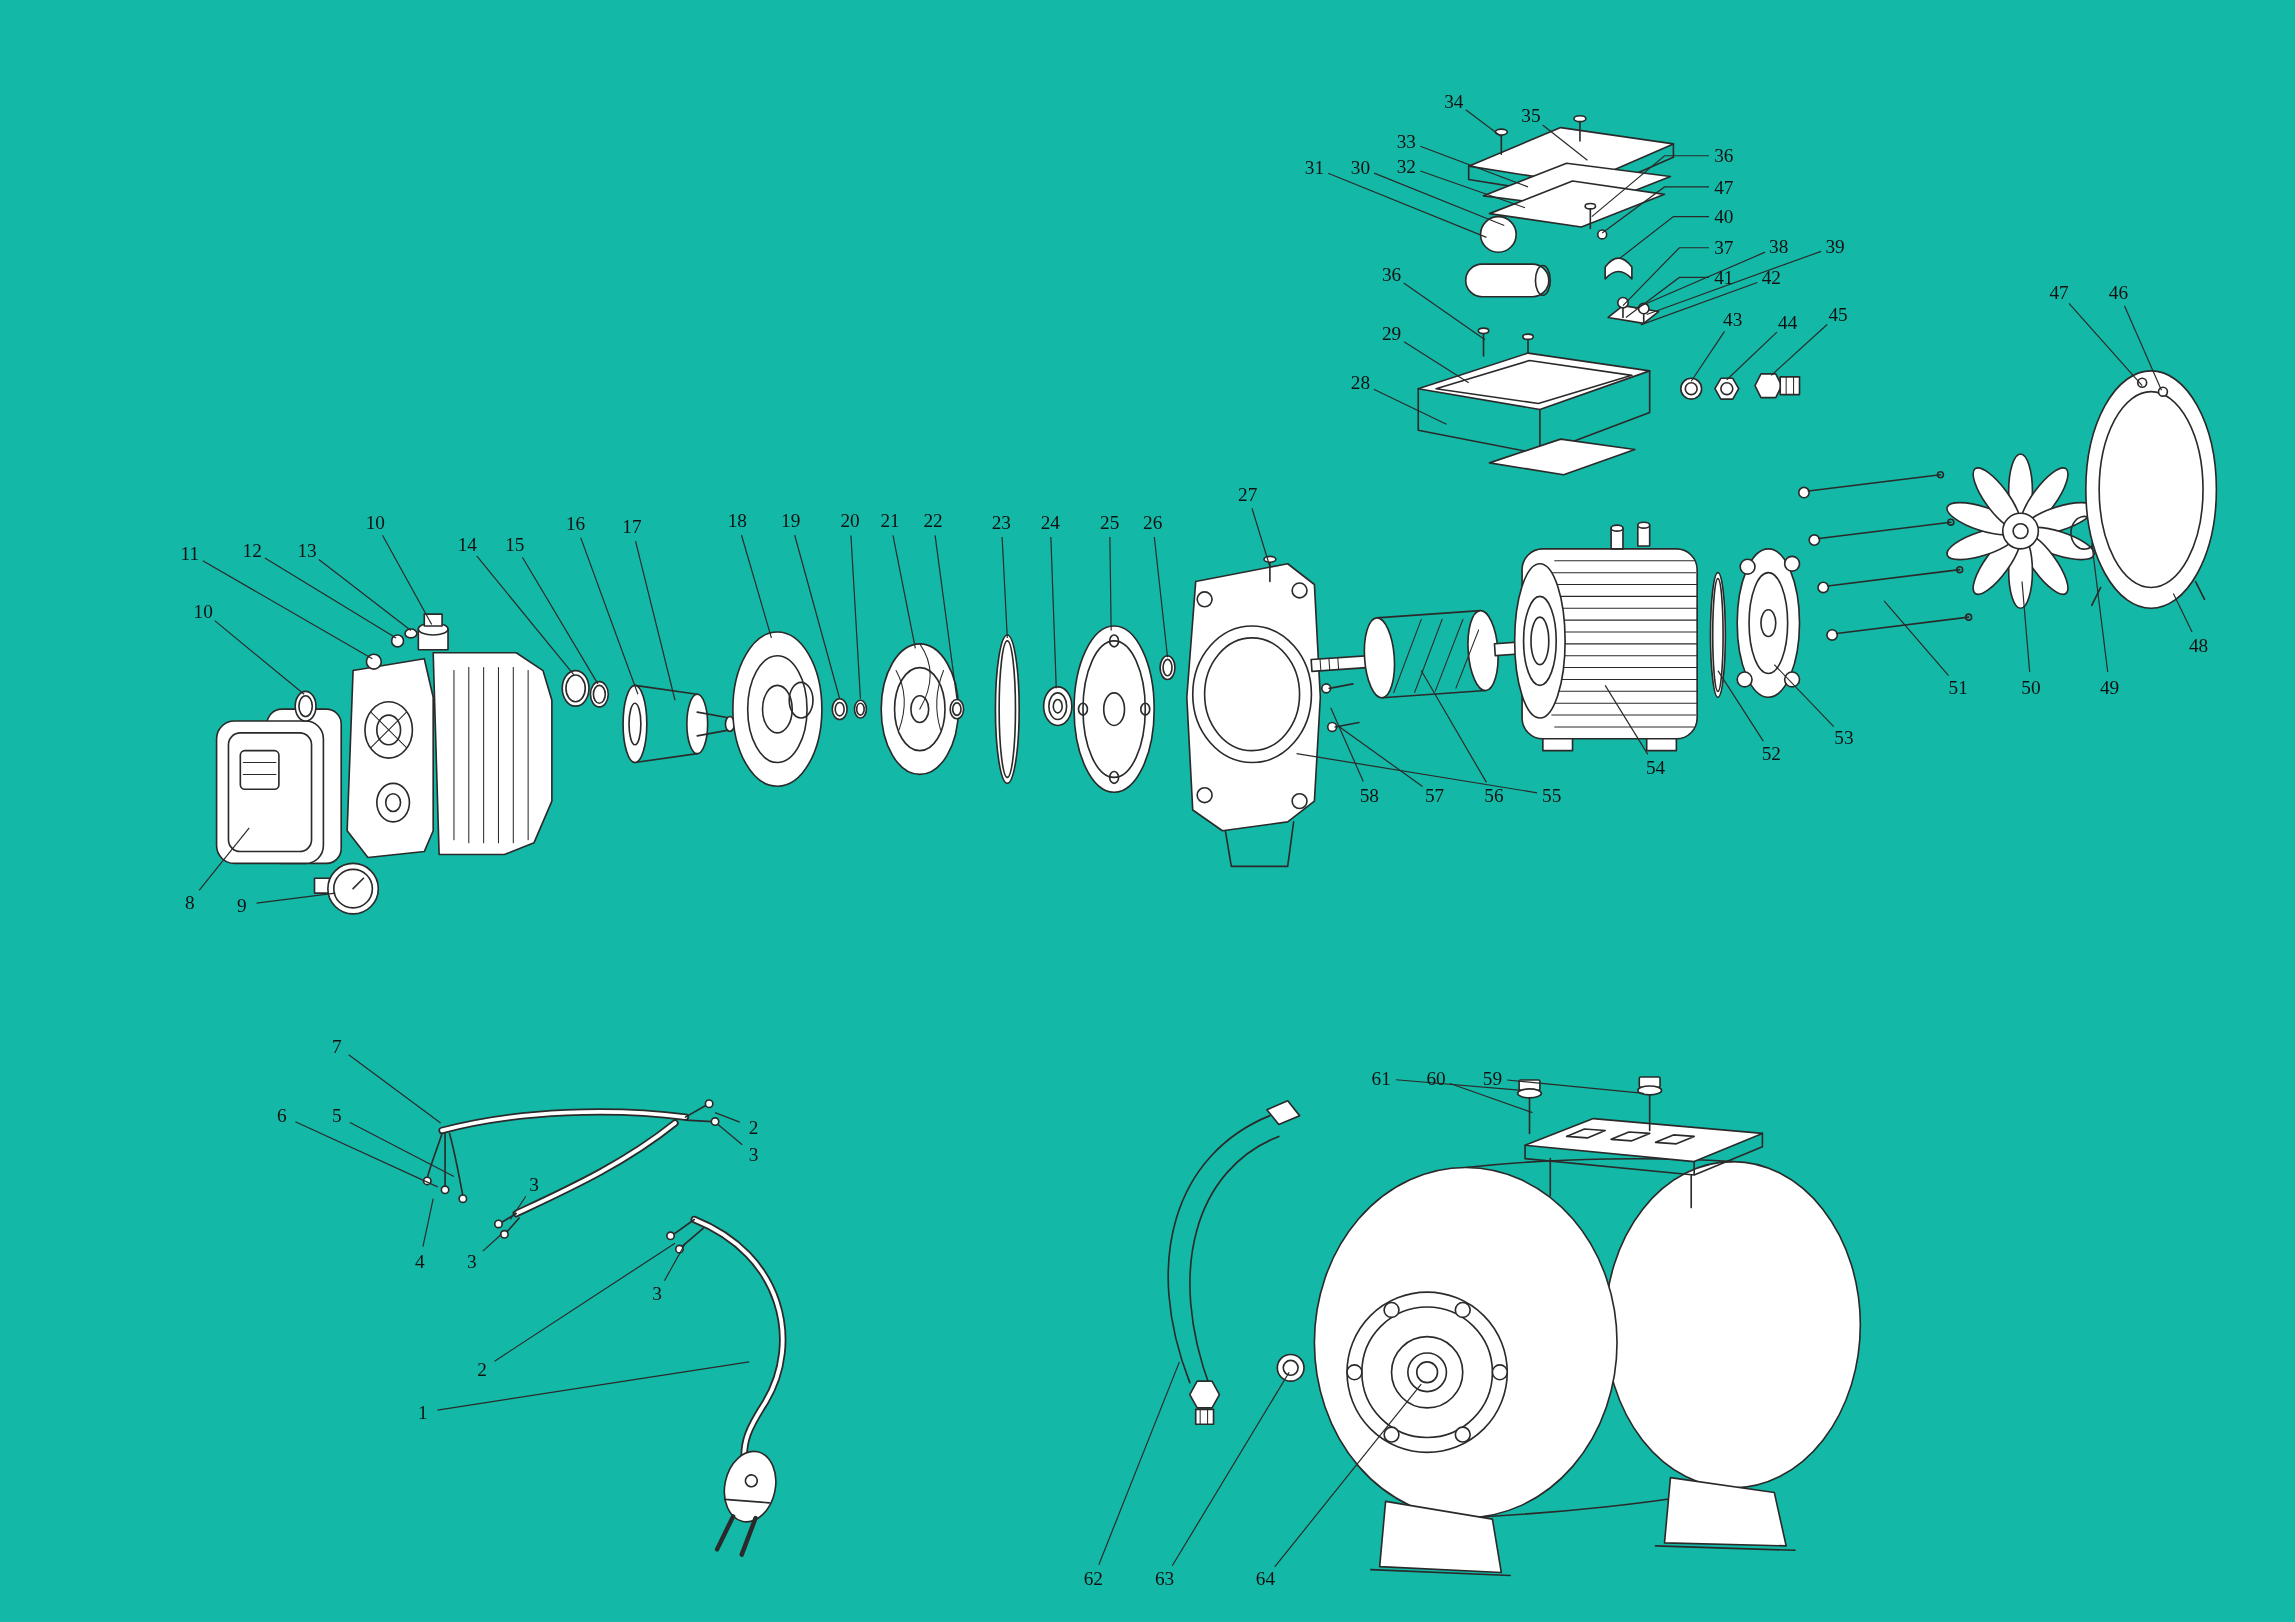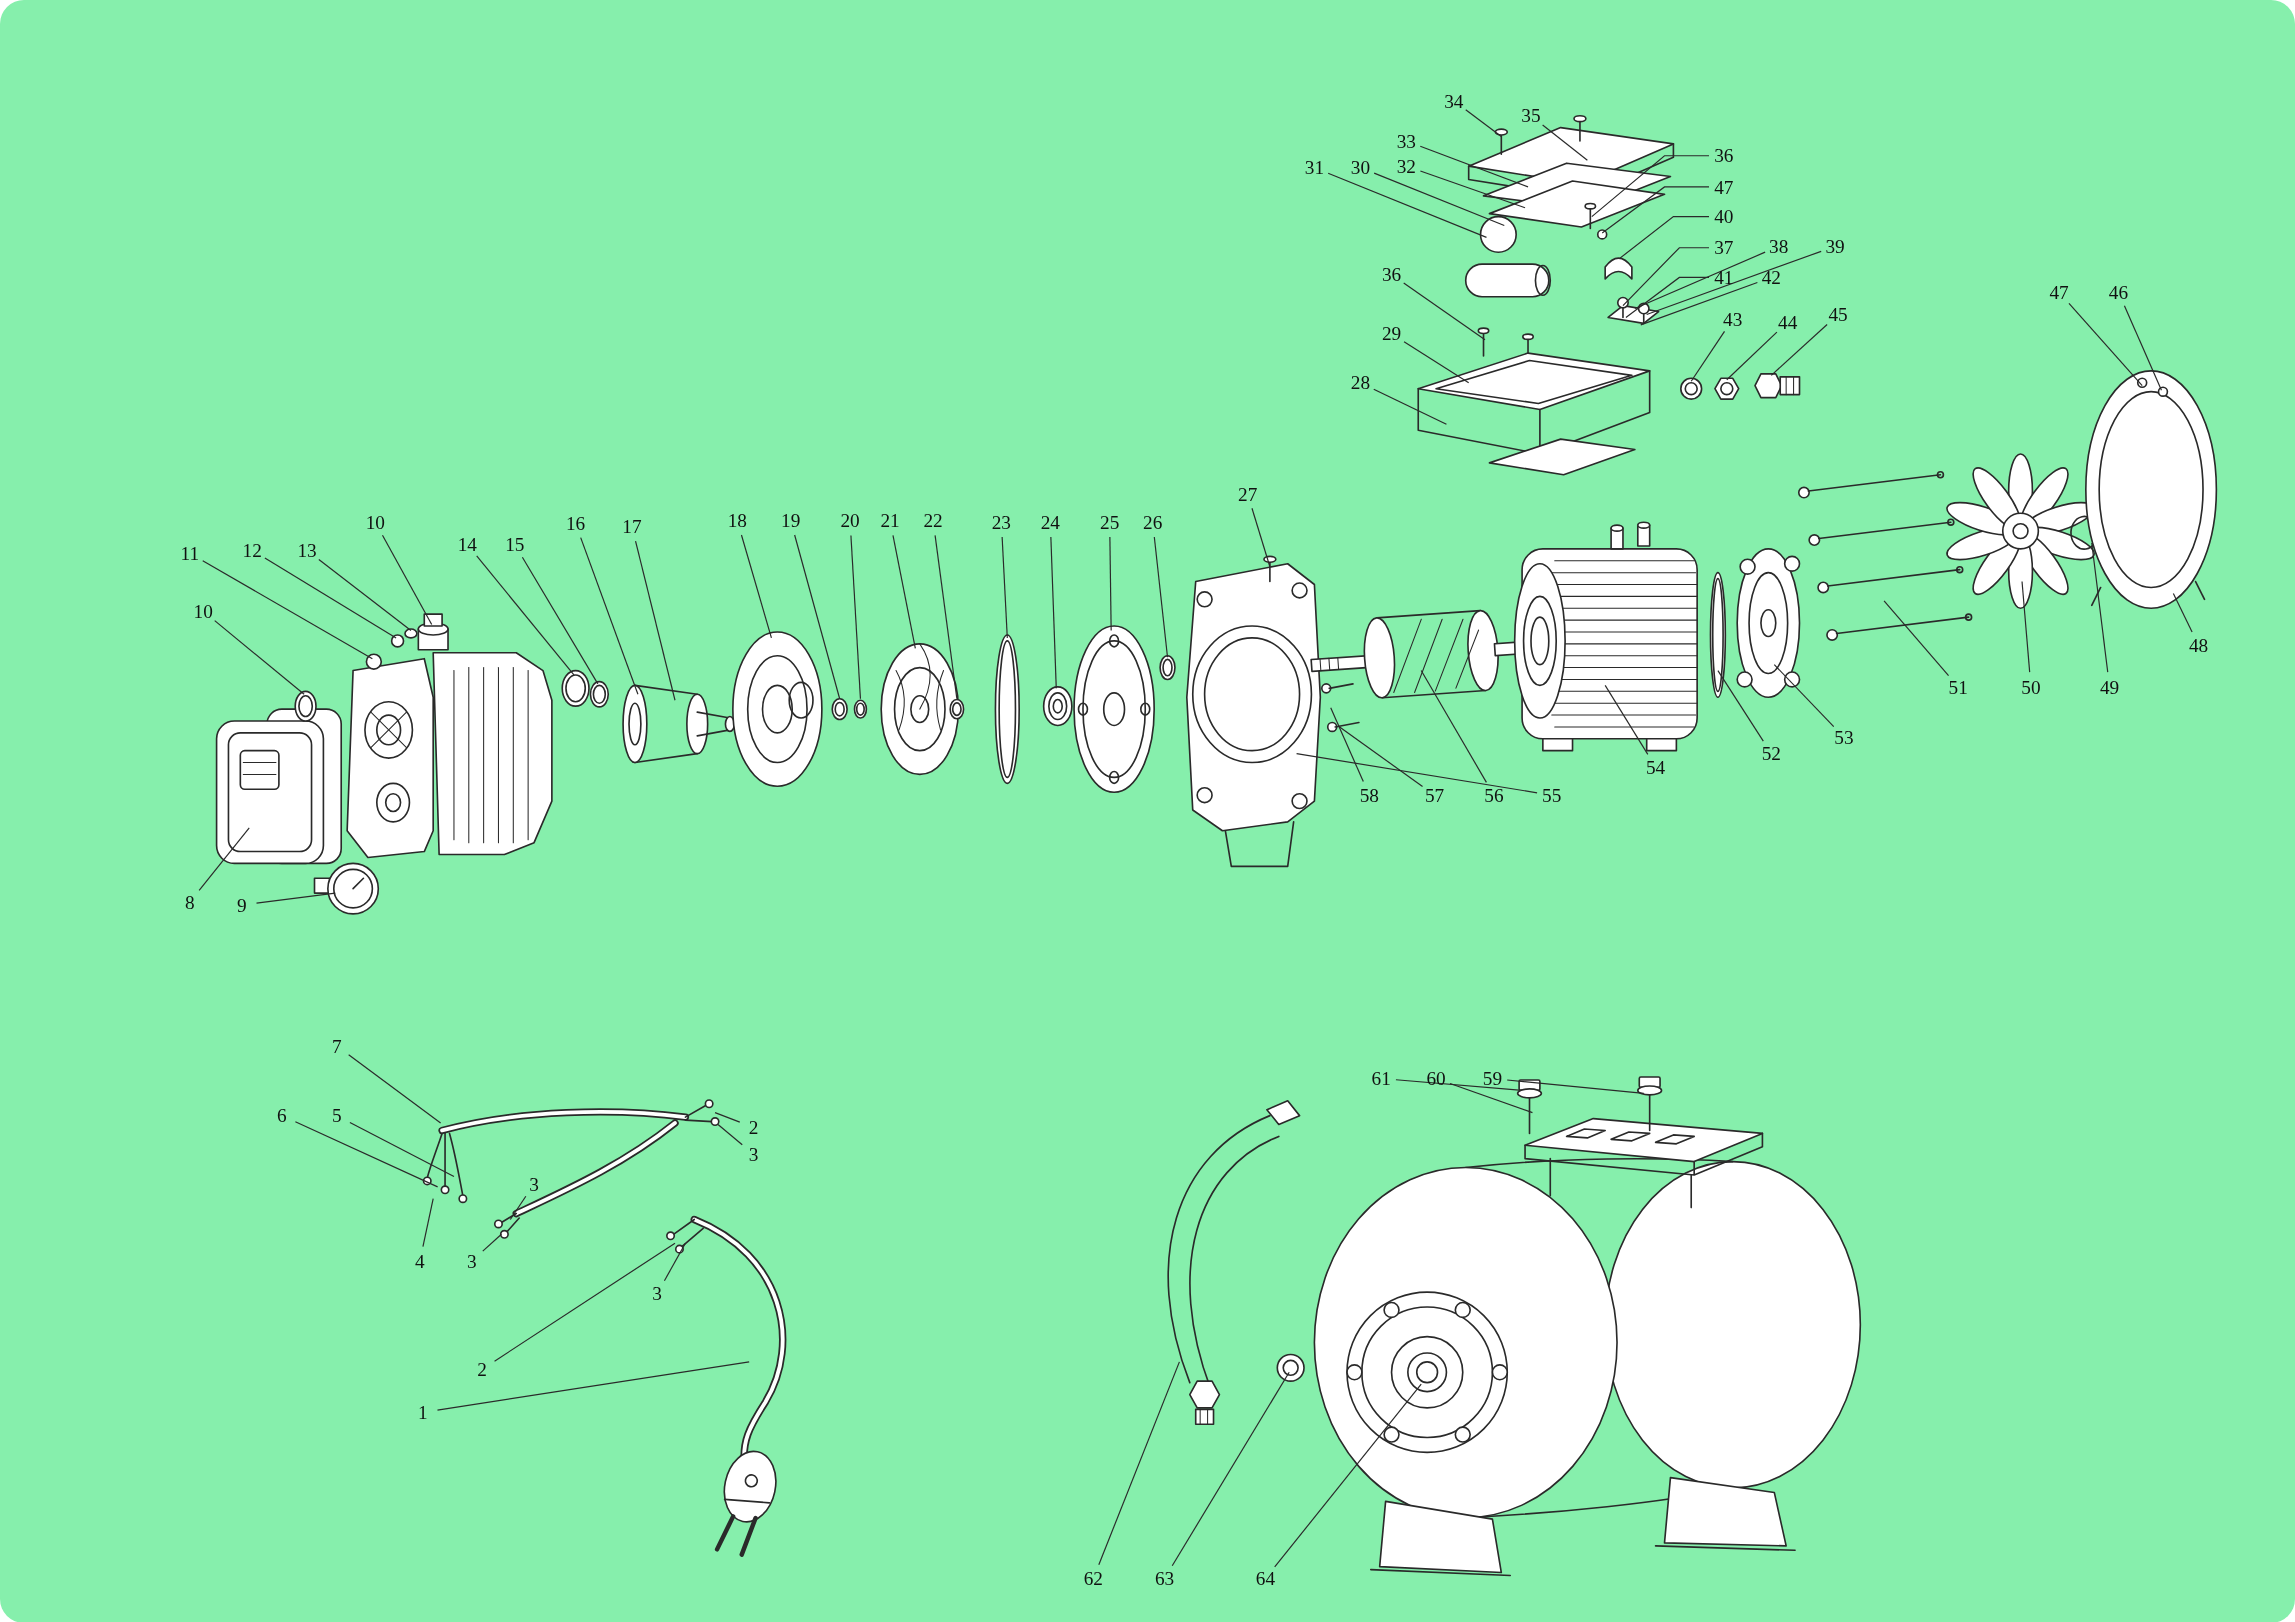--- a/index.html
+++ b/index.html
@@ -1,16 +1,16 @@
 <!DOCTYPE html>
 <html style="--line: #2a2a2a; --ink: #111111;font-size:7.4px"><head>
 <meta charset="utf-8">
 <style>
   html,body{margin:0;padding:0;background:#fff;}
-  .canvas{position:relative;width:2295px;height:1623px;background:#86efac;overflow:hidden;border-radius:24px;}
+  .canvas{position:relative;width:2295px;height:1623px;background:#14b8a6;overflow:hidden;}
   svg{display:block;width:100%;height:100%;}
   .art{stroke:var(--line,#2a2a2a);fill:none;stroke-width:1.1;stroke-linecap:round;stroke-linejoin:round;}
   .artf{stroke:var(--line,#2a2a2a);fill:#ffffff;stroke-width:1.1;stroke-linecap:round;stroke-linejoin:round;}
   .thin{stroke-width:0.7;}
   .tube{stroke:var(--line,#2a2a2a);fill:none;stroke-width:5;stroke-linecap:round;}
   .tubein{stroke:#ffffff;fill:none;stroke-width:2.6;stroke-linecap:round;}
   .pin{stroke:var(--line,#2a2a2a);fill:none;stroke-width:3;stroke-linecap:round;}
   .leader{stroke:var(--line,#2a2a2a);fill:none;stroke-width:0.8;}
   text.lbl{fill:var(--ink,#111111);font-family:"Liberation Serif","DejaVu Serif",serif;}
 </style>

